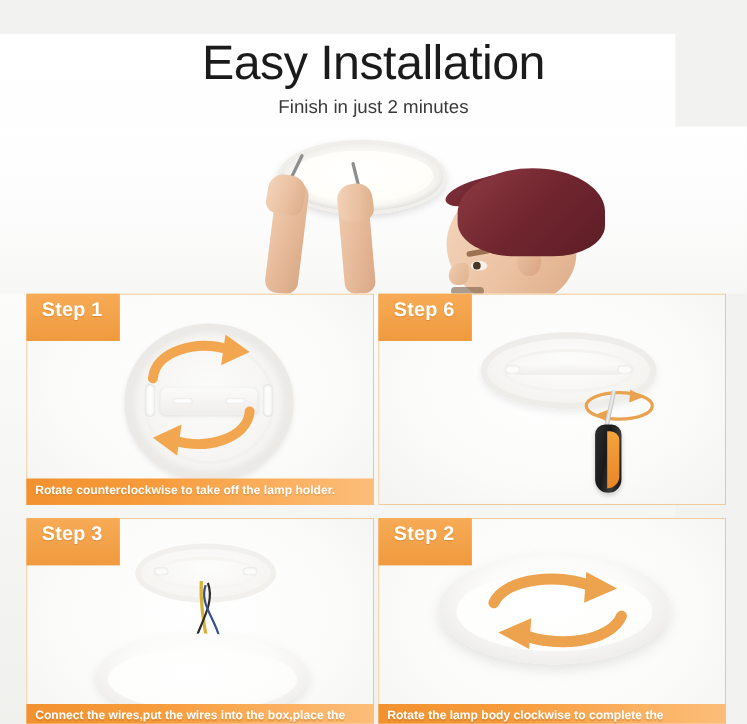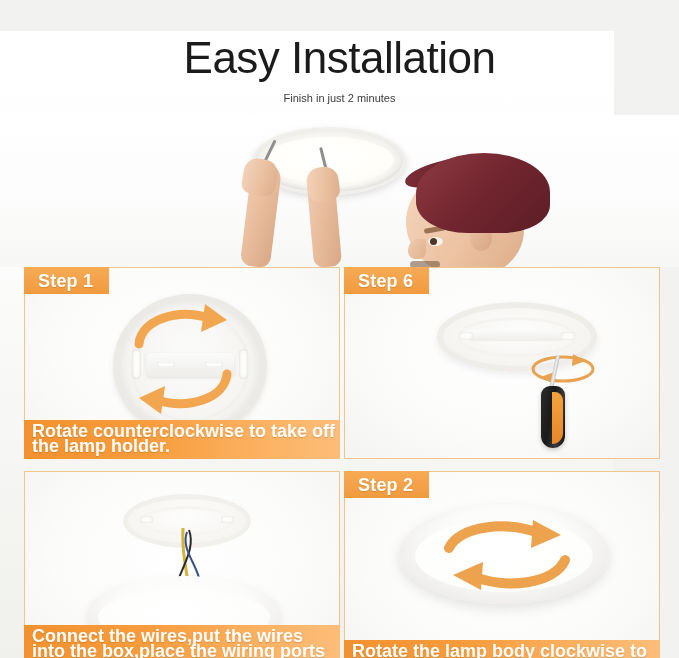--- a/index.html
+++ b/index.html
@@ -16,21 +16,21 @@
 
   
   .header{position:absolute;left:0;top:0;width:679px;height:86px;text-align:center;}
   .title{
     margin:0;padding-top:2px;
     font-size:44px;line-height:50px;font-weight:400;
     letter-spacing:-0.5px;color:#1b1b1b;
   }
   .subtitle{
     margin:0;padding-top:4px;
-    font-size:11px;line-height:22px;font-weight:400;color:#3a3a3a;
+    font-size:17px;line-height:22px;font-weight:400;color:#3a3a3a;
   }
 
   
   .hero{position:absolute;left:0;top:84px;width:679px;height:152px;overflow:hidden;
         background:linear-gradient(180deg,#ffffff 0%,#fcfcfc 55%,#f7f7f5 100%);}
   .hero-lamp{
     position:absolute;left:252px;top:12px;width:148px;height:62px;
     border-radius:50%;
     background:
       radial-gradient(ellipse 62% 66% at 50% 52%, #ffffff 0%, #fdfcf7 52%, #f3f2ee 74%, #e9e8e4 100%);
@@ -89,34 +89,34 @@
     border:1px solid #f0c68f;
     box-sizing:border-box;
   }
   .p1{left:24px;top:4px;height:192px;}
   .p2{left:344px;top:4px;height:192px;}
   .p3{left:24px;top:208px;height:208px;}
   .p4{left:344px;top:208px;height:208px;}
 
   .badge{
     position:absolute;left:-1px;top:-1px;
-    padding:3px 16px 2px 14px;
+    padding:3px 16px 18px 14px;
     background:linear-gradient(180deg,#f5a council,#f09a3e);
     background:linear-gradient(180deg,#f7ab55 0%,#f09a3e 100%);
     color:#ffffff;font-size:18px;font-weight:bold;line-height:22px;
     letter-spacing:.2px;
     text-shadow:0 1px 1px rgba(140,80,10,.28);
     z-index:3;
   }
   .stage{position:absolute;left:0;right:0;top:0;bottom:0;overflow:hidden;}
 
   .caption{
     position:absolute;left:-1px;right:-1px;bottom:-1px;
     background:linear-gradient(90deg,#f2912f 0%,#f79c3c 38%,#fbb161 74%,#fcbd79 100%);
-    color:#ffffff;font-size:18px;font-weight:bold;line-height:15px;
+    color:#ffffff;font-size:11px;font-weight:bold;line-height:15px;
     padding:4px 1px 5px 8px;
     box-sizing:border-box;
     text-shadow:0 1px 1px rgba(150,85,15,.3);
     z-index:2;
   }
   .cap2{min-height:34px;}
 
   
   .ring-front{
     position:absolute;left:88px;top:26px;width:140px;height:130px;border-radius:50%;
@@ -312,20 +312,21 @@
         <div class="wires">
           <svg width="46" height="56" viewBox="0 0 46 56">
             <path d="M18 0 C17 20, 20 36, 23 54" stroke="#d8b33c" stroke-width="3" fill="none"></path>
             <path d="M24 2 C30 18, 20 34, 14 50" stroke="#2b2b2b" stroke-width="2" fill="none"></path>
             <path d="M22 4 C16 20, 30 34, 34 50" stroke="#35508c" stroke-width="2" fill="none"></path>
           </svg>
         </div>
         <div class="lamp-body"></div>
       </div>
       <div class="caption cap2">Connect the wires,put the wires into the box,place the wiring ports in the appropriate locations.</div>
+      <div class="badge">Step 3</div>
     </div>
 
     <div class="panel p4">
       <div class="gradbg"></div>
       <div class="stage">
         <div class="lamp4"></div>
         <div class="rot4">
           <svg width="148" height="74" viewBox="0 0 148 74">
             <path d="M16 30 C26 8, 74 2, 108 16" stroke="#eda24e" stroke-width="10" fill="none" stroke-linecap="round"></path>
             <polygon points="100,2 128,17 98,30" fill="#eda24e"></polygon>

